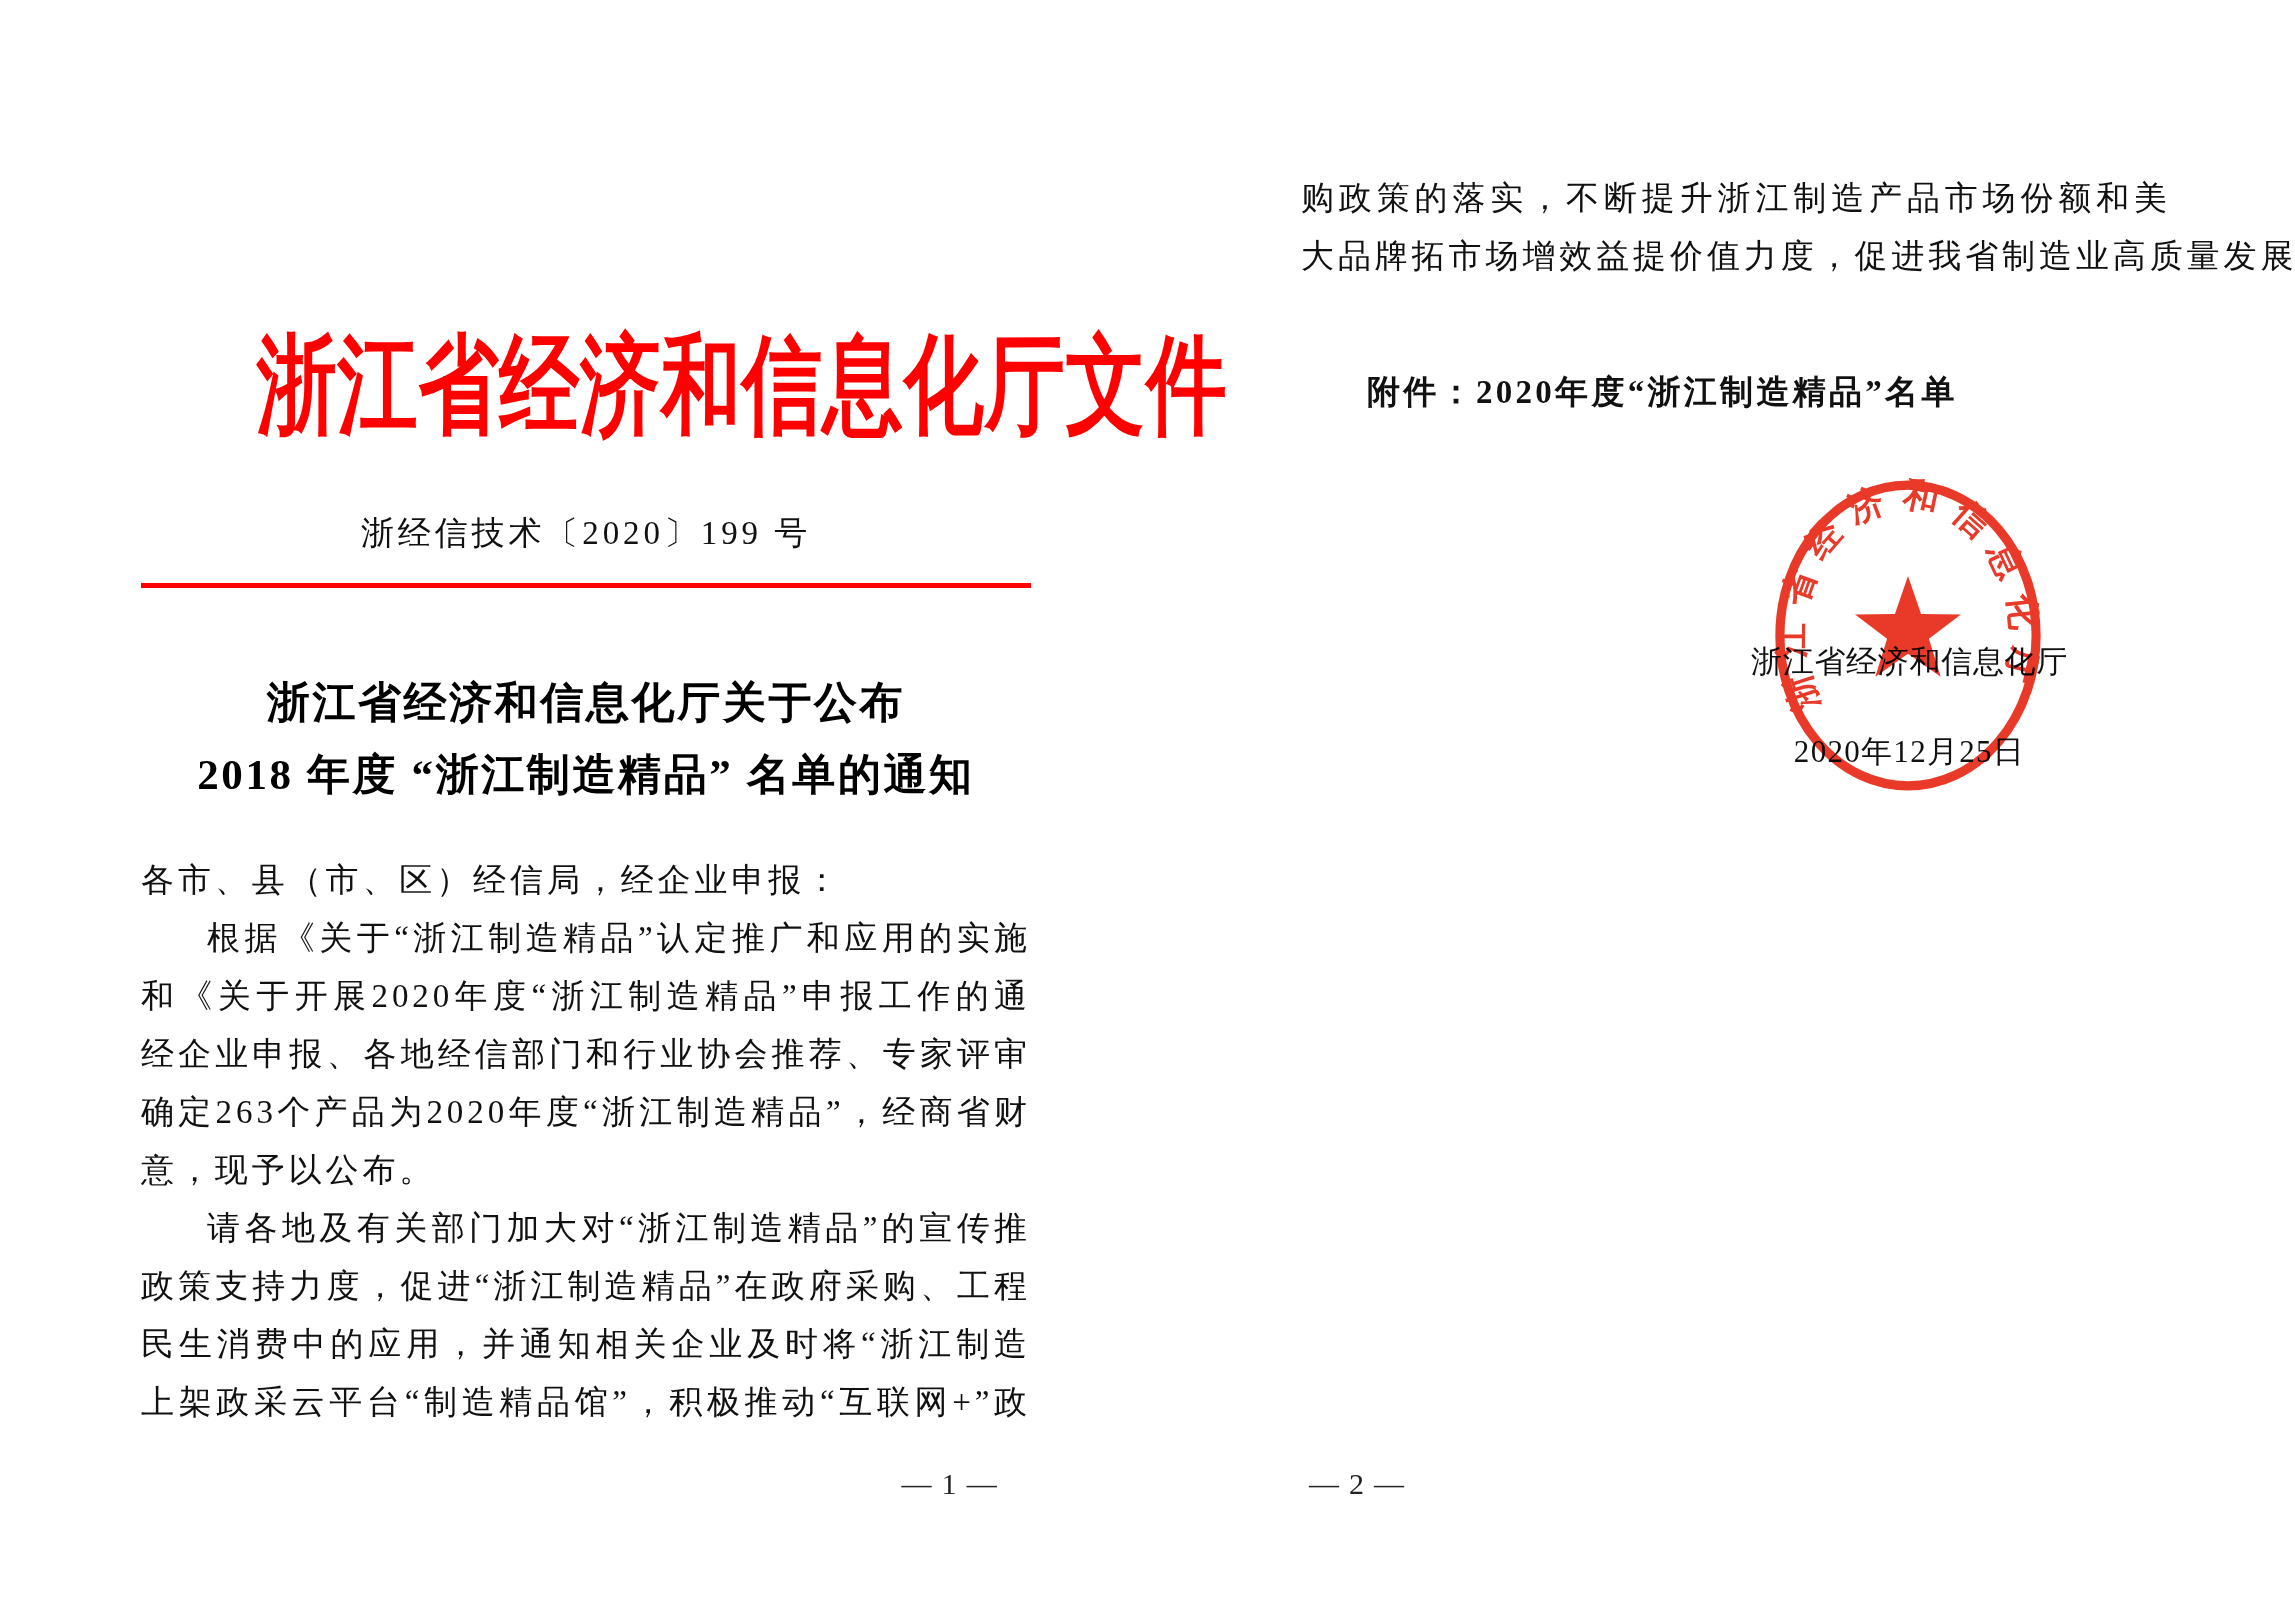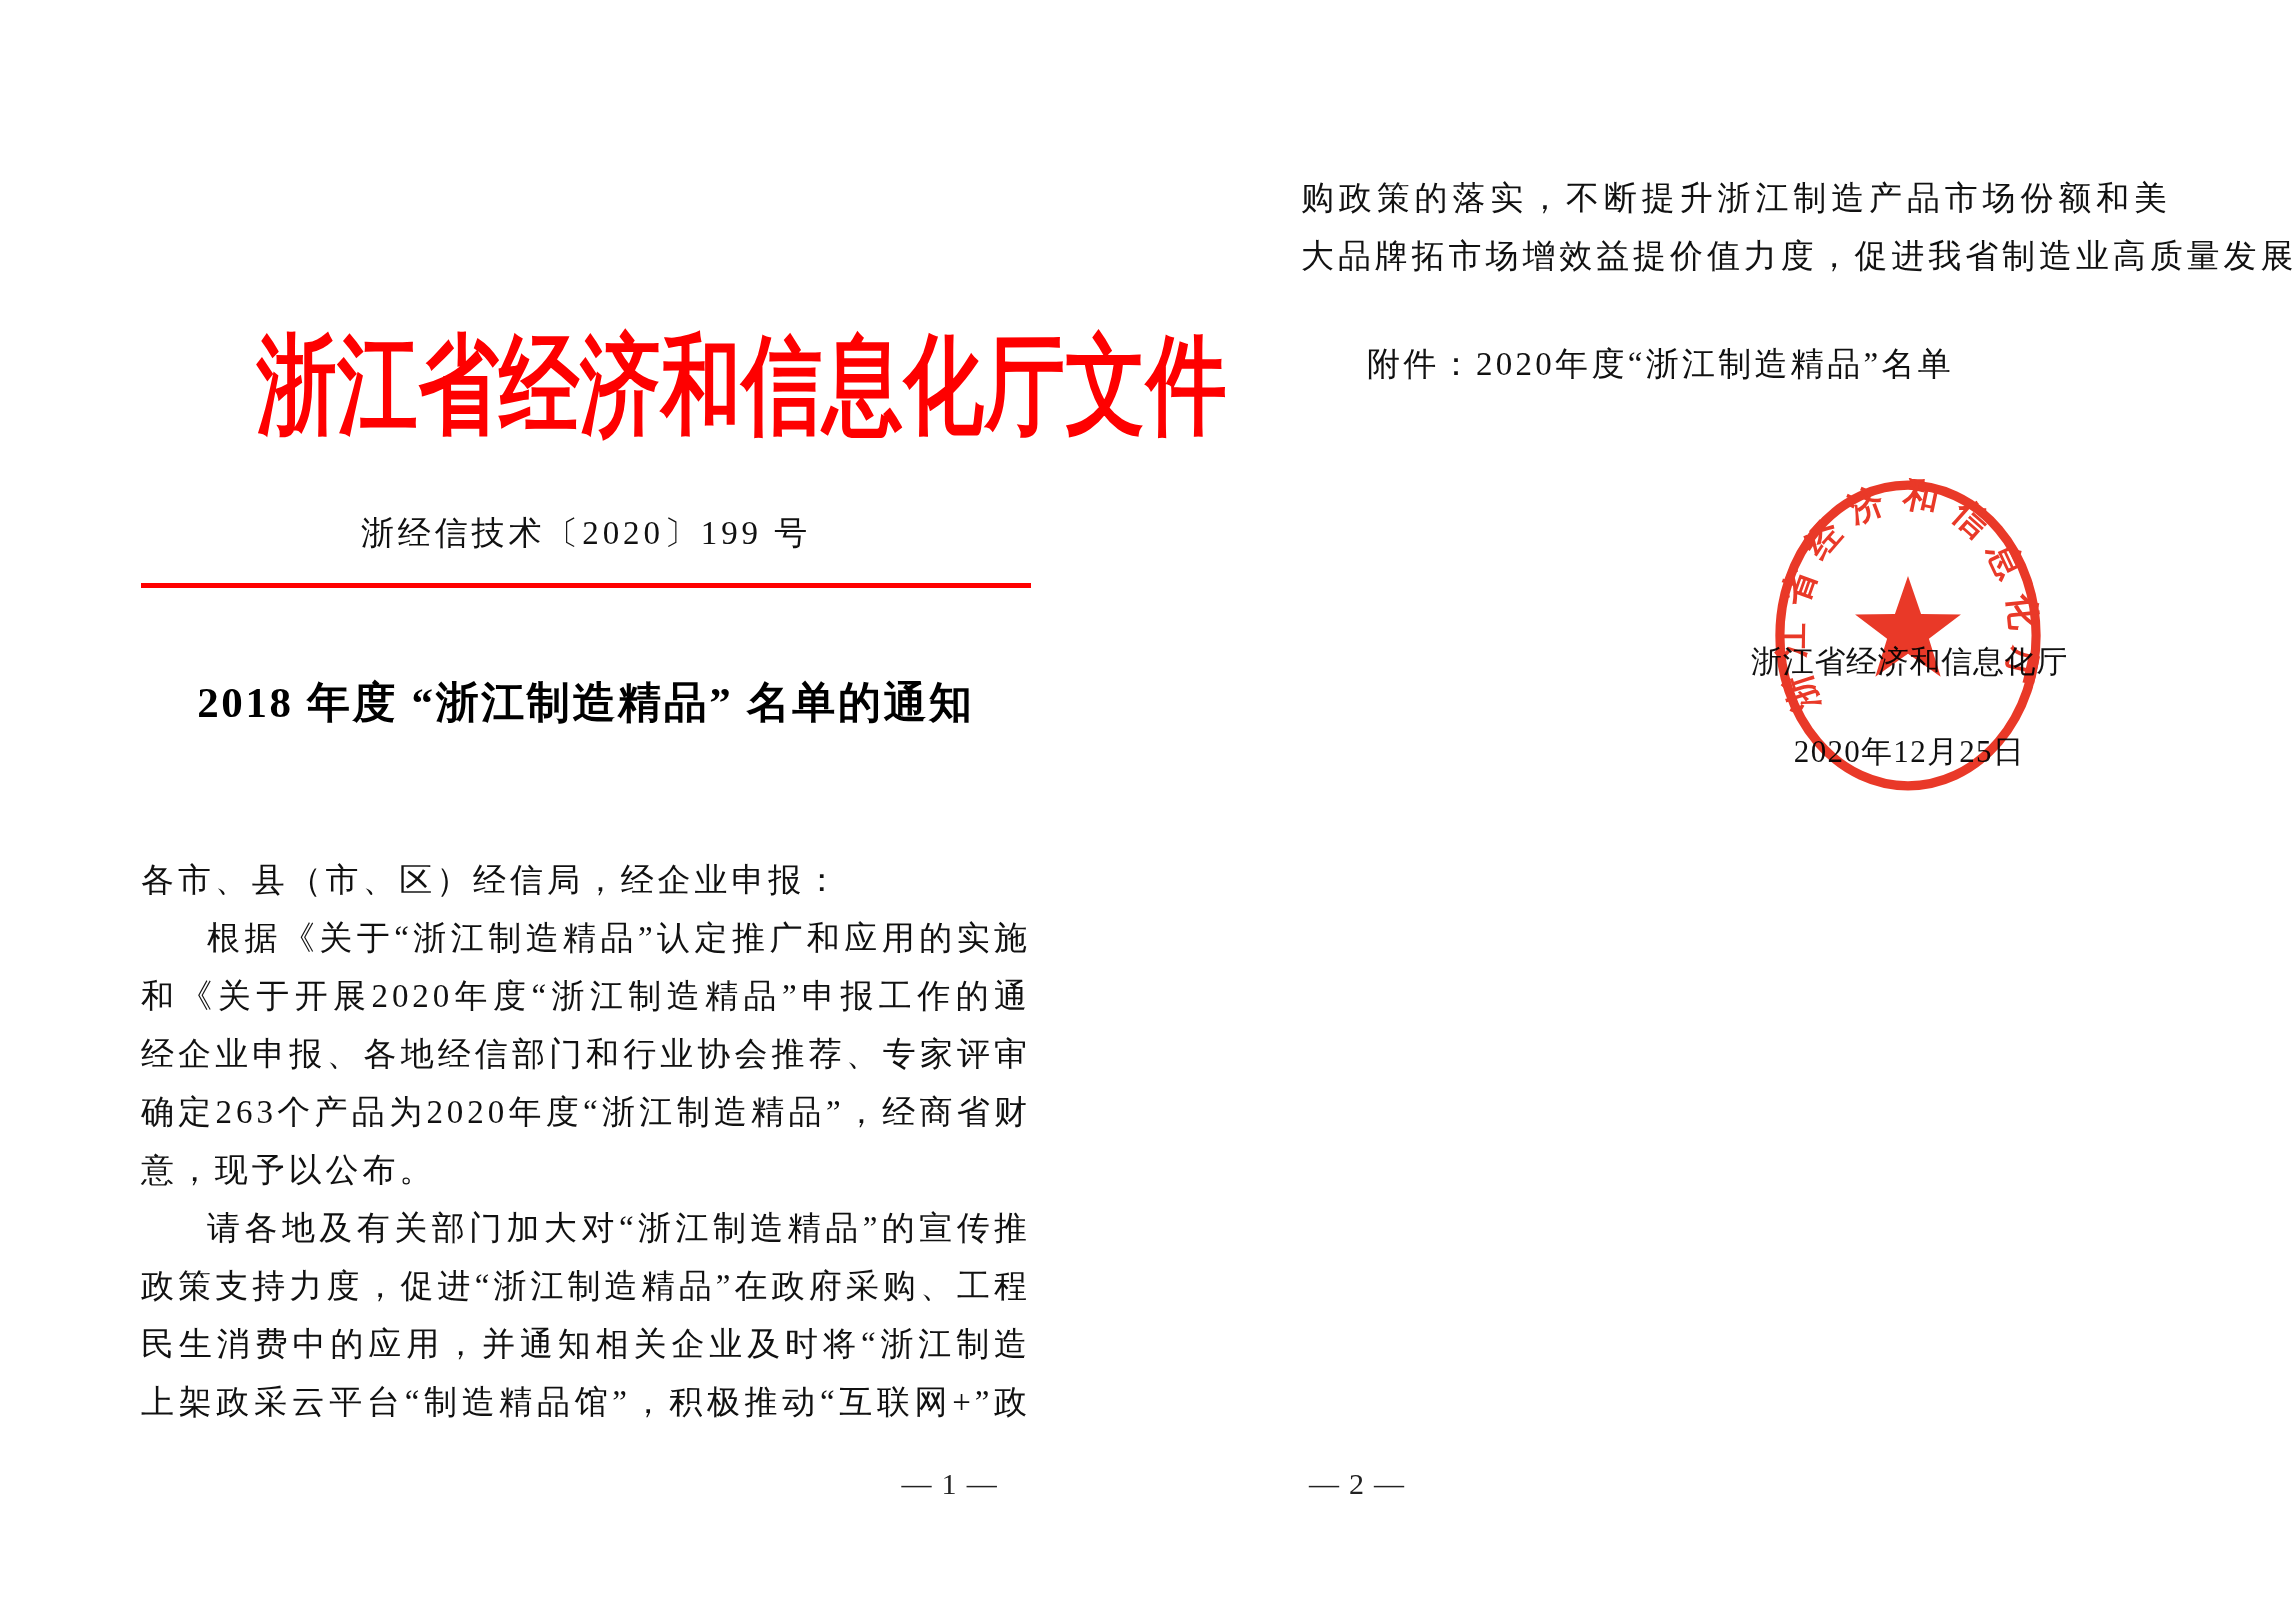--- a/index.html
+++ b/index.html
@@ -52,23 +52,23 @@
     position: absolute; top: 1464px; font-size: 30px; color: #222;
     line-height: 39px; letter-spacing: 1.3px;
   }
   .footer.f1 { left: 141px; width: 890px; text-align: right; padding-right: 33px; box-sizing: border-box; }
   .footer.f2 { left: 1301px; width: 870px; text-align: left; padding-left: 7.9px; box-sizing: border-box; }
 
   
   .p2 { position: absolute; left: 1301px; top: 0; width: 870px; height: 1623px; }
   .p2 .body-block { left: 0; top: 169px; width: 100%; }
   .attachment {
-    position: absolute; left: 0; top: 335px; width: 100%;
+    position: absolute; left: 0; top: 363px; width: 100%;
     font-size: 33px; line-height: 58px; letter-spacing: 3.3px;
-    text-indent: 2em; color: #111; white-space: nowrap;
+    text-indent: 2em; color: #111; white-space: nowrap; font-weight: bold;
   }
 
   .sign-block {
     position: absolute; left: 1750px; top: 643px; width: 319px;
     text-align: center; color: #111; z-index: 1;
   }
   .sign-name { font-size: 31px; line-height: 38px; letter-spacing: 0.7px; white-space: nowrap; }
   .sign-date { font-size: 31px; line-height: 38px; margin-top: 52px; letter-spacing: 1.3px; white-space: nowrap; }
 
   .seal {
@@ -88,20 +88,21 @@
 
   <div class="p1">
 
     <div class="red-header">浙江省经济和信息化厅文件</div>
 
     <div class="doc-number">浙经信技术〔2020〕199 号</div>
 
     <div class="red-rule"></div>
 
     <div class="notice-title">
+      <div class="t-line">浙江省经济和信息化厅关于公布</div>
       <div class="t-line">2018 年度 “浙江制造精品” 名单的通知</div>
     </div>
 
     <div class="body-block">
       <div class="b-line">各市、县（市、区）经信局，经企业申报：</div>
       <div class="b-line just indent">根据《关于“浙江制造精品”认定推广和应用的实施意见》</div>
       <div class="b-line just">和《关于开展2020年度“浙江制造精品”申报工作的通知》要求，</div>
       <div class="b-line just">经企业申报、各地经信部门和行业协会推荐、专家评审和公示，</div>
       <div class="b-line just">确定263个产品为2020年度“浙江制造精品”，经商省财政厅同</div>
       <div class="b-line">意，现予以公布。</div>

